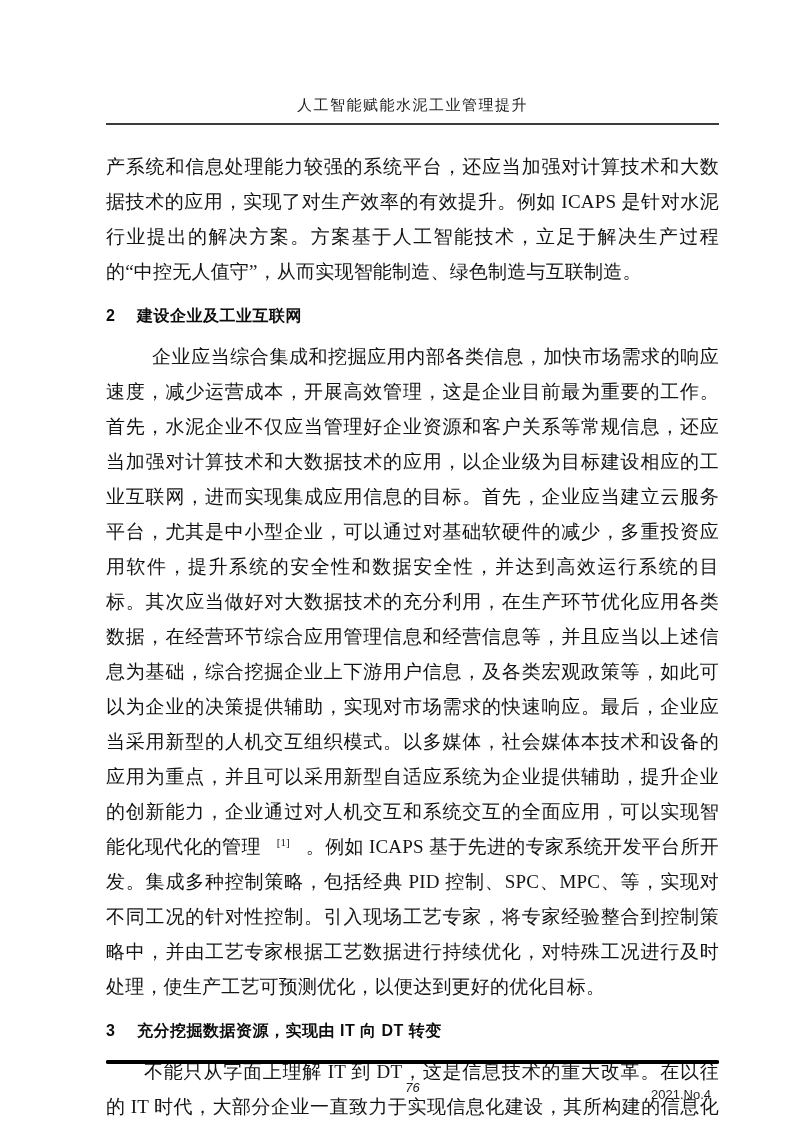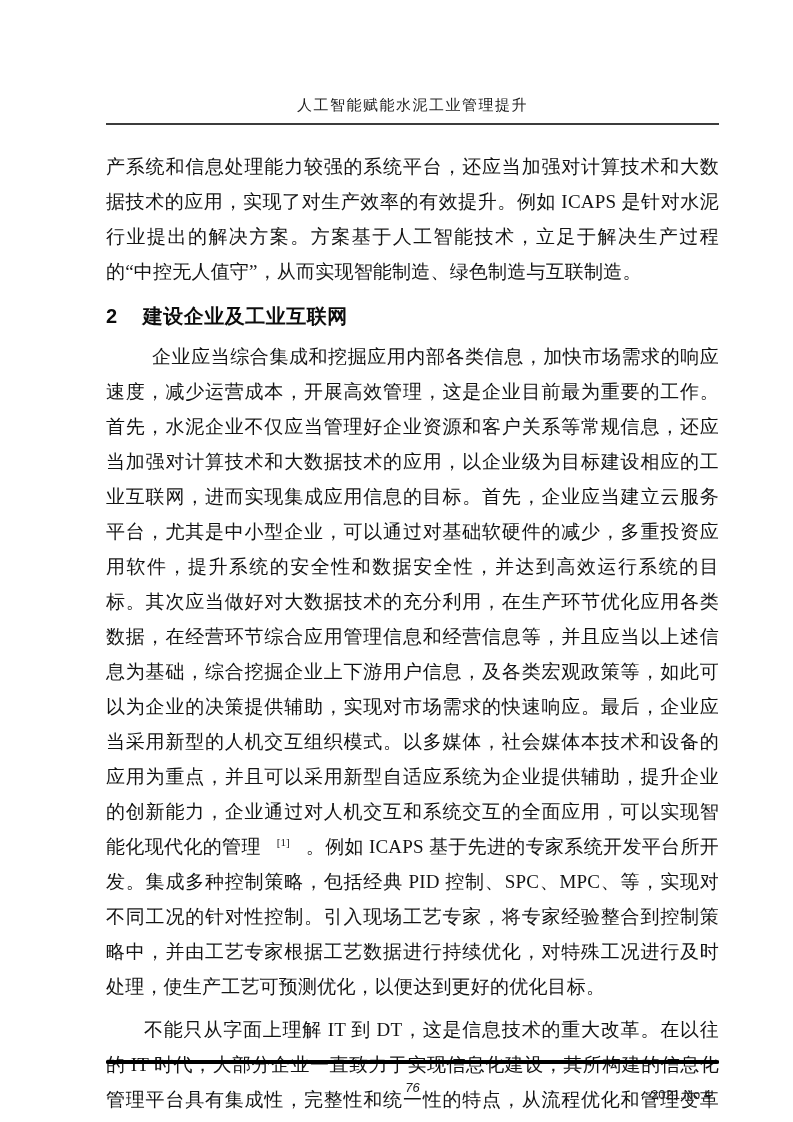--- a/index.html
+++ b/index.html
@@ -38,21 +38,21 @@
     font-size: 19px;
     line-height: 35px;
     text-align: justify;
     text-justify: inter-ideograph;
     color: #141414;
     letter-spacing: 0.2px;
   }
   .para.indent { text-indent: 2em; }
   .section-heading {
     font-family: "Liberation Sans", "DejaVu Sans", sans-serif;
-    font-size: 20px;
+    font-size: 16px;
     font-weight: 700;
     color: #0d0d0d;
     line-height: 30px;
     margin: 12px 0 8px 0;
     letter-spacing: 0.5px;
   }
   .section-heading .sec-num { margin-right: 0.85em; }
   sup.citation {
     font-size: 11px;
     line-height: 0;
@@ -103,20 +103,23 @@
   <div class="page-main">
 
     <p class="para">产系统和信息处理能力较强的系统平台，还应当加强对计算技术和大数据技术的应用，实现了对生产效率的有效提升。例如 ICAPS 是针对水泥行业提出的解决方案。方案基于人工智能技术，立足于解决生产过程的“中控无人值守”，从而实现智能制造、绿色制造与互联制造。</p>
 
     <h2 class="section-heading">
       <span class="sec-num">2</span><span>建设企业及工业互联网</span>
     </h2>
 
     <p class="para indent"><span>企业应当综合集成和挖掘应用内部各类信息，加快市场需求的响应速度，减少运营成本，开展高效管理，这是企业目前最为重要的工作。首先，水泥企业不仅应当管理好企业资源和客户关系等常规信息，还应当加强对计算技术和大数据技术的应用，以企业级为目标建设相应的工业互联网，进而实现集成应用信息的目标。首先，企业应当建立云服务平台，尤其是中小型企业，可以通过对基础软硬件的减少，多重投资应用软件，提升系统的安全性和数据安全性，并达到高效运行系统的目标。其次应当做好对大数据技术的充分利用，在生产环节优化应用各类数据，在经营环节综合应用管理信息和经营信息等，并且应当以上述信息为基础，综合挖掘企业上下游用户信息，及各类宏观政策等，如此可以为企业的决策提供辅助，实现对市场需求的快速响应。最后，企业应当采用新型的人机交互组织模式。以多媒体，社会媒体本技术和设备的应用为重点，并且可以采用新型自适应系统为企业提供辅助，提升企业的创新能力，企业通过对人机交互和系统交互的全面应用，可以实现智能化现代化的管理</span><sup class="citation">[1]</sup><span>。例如 ICAPS 基于先进的专家系统开发平台所开发。集成多种控制策略，包括经典 PID 控制、SPC、MPC、等，实现对不同工况的针对性控制。引入现场工艺专家，将专家经验整合到控制策略中，并由工艺专家根据工艺数据进行持续优化，对特殊工况进行及时处理，使生产工艺可预测优化，以便达到更好的优化目标。</span></p>
 
+    <h2 class="section-heading">
+      <span class="sec-num">3</span><span>充分挖掘数据资源，实现由 IT 向 DT 转变</span>
+    </h2>
 
     <p class="para indent">不能只从字面上理解 IT 到 DT，这是信息技术的重大改革。在以往的 IT 时代，大部分企业一直致力于实现信息化建设，其所构建的信息化管理平台具有集成性，完整性和统一性的特点，从流程优化和管理变革等方面，为企业提供了重要的支持。在进入 IT 时代后，掀起了一场全新的革命。首先，站在技术的角度来说，新</p>
 
   </div>
 
   <div class="page-footer">
     <div class="footer-rule"></div>
     <div class="footer-row">
       <span class="page-number">76</span>
       <span class="issue-label">2021.No.4</span>

